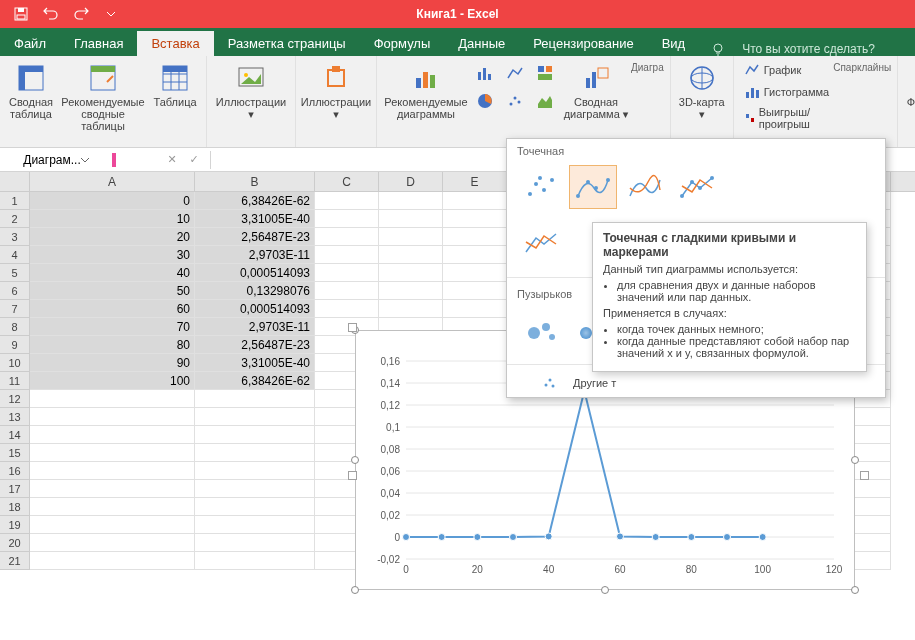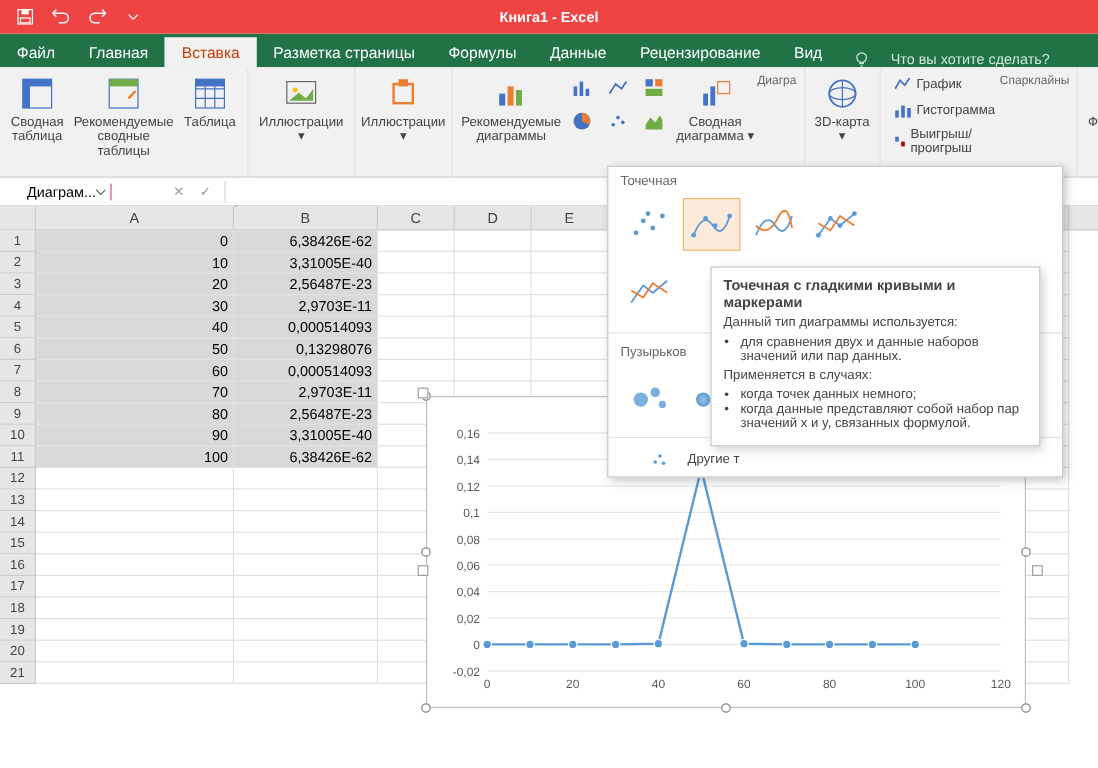--- a/index.html
+++ b/index.html
@@ -27,21 +27,21 @@
 .ribbon-btn-big .label { font-size: 11px; color: #444; text-align: center; line-height: 12px; }
 .ribbon-btn-wide { width: 90px; }
 .ribbon-stack { display: flex; flex-direction: column; gap: 2px; }
 .ribbon-btn-small { display: flex; align-items: center; gap: 4px; padding: 2px 4px; cursor: pointer; font-size: 11px; color: #444; }
 .ribbon-btn-small .sm-icon { width: 16px; height: 16px; }
 .chart-grid { display: grid; grid-template-columns: repeat(3, 28px); grid-template-rows: repeat(2, 26px); gap: 2px; }
 .chart-grid-item { width: 28px; height: 26px; display: flex; align-items: center; justify-content: center; cursor: pointer; }
 
 
 .formula-bar { height: 24px; border-bottom: 1px solid #d4d4d4; display: flex; align-items: center; background: #fff; }
-.name-box { width: 93px; border-right: 1px solid #ec4899; padding: 0 4px; display: flex; align-items: center; justify-content: flex-end; font-size: 12px; }
+.name-box { width: 116px; border-right: 4px solid #ec4899; padding: 0 4px; display: flex; align-items: center; justify-content: center; font-size: 12px; }
 .fx-controls { display: flex; align-items: center; gap: 2px; padding: 0 6px; border-right: 1px solid #d4d4d4; }
 .fx-btn { width: 20px; height: 18px; display: flex; align-items: center; justify-content: center; color: #999; cursor: pointer; font-size: 11px; }
 .fx-label { font-style: italic; color: #666; font-size: 11px; padding-left: 6px; margin-top: 33px; }
 
 
 .grid-area { position: relative; }
 .col-headers { display: flex; background: #e6e6e6; border-bottom: 1px solid #ccc; height: 20px; }
 .corner { width: 30px; background: #e6e6e6; border-right: 1px solid #ccc; }
 .col-h { border-right: 1px solid #ccc; text-align: center; font-size: 12px; color: #444; line-height: 20px; }
 .row { display: flex; height: 18px; }

